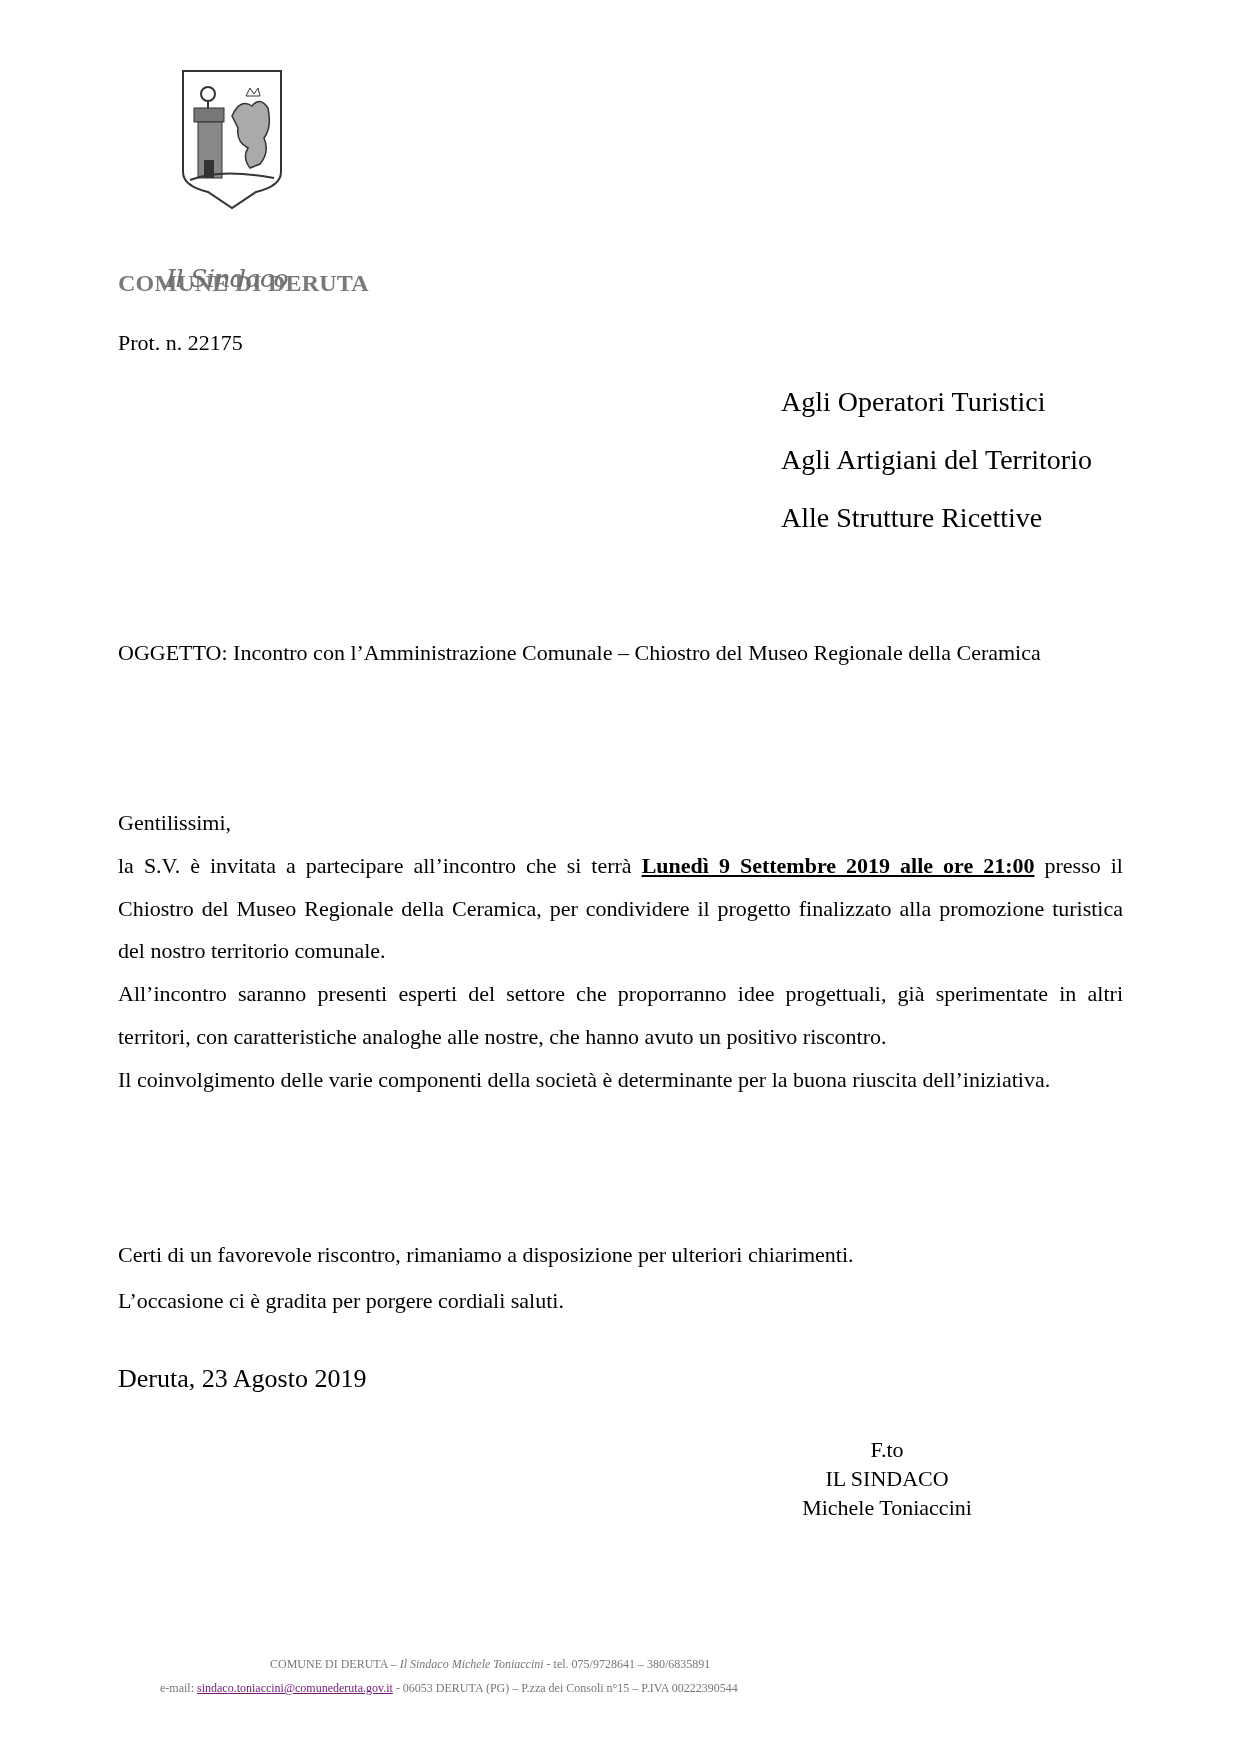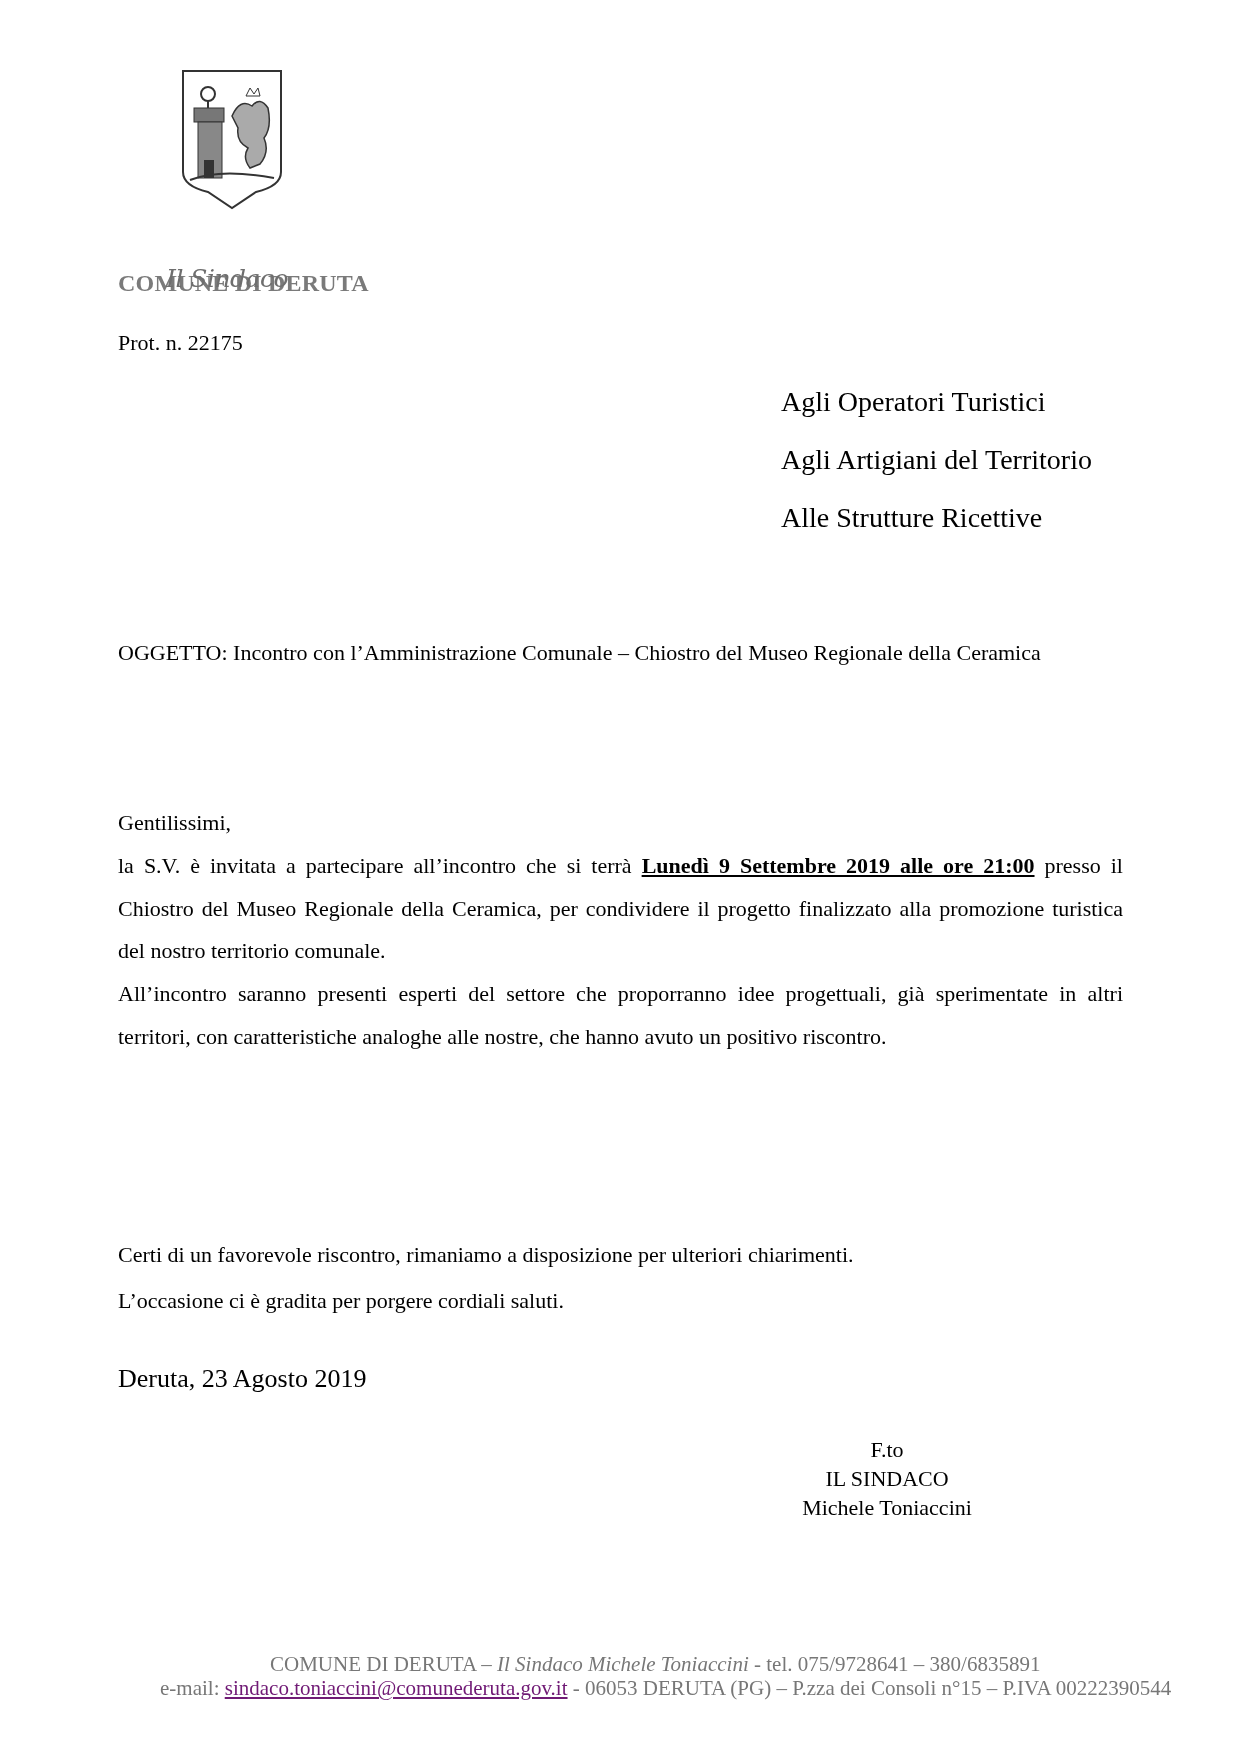--- a/index.html
+++ b/index.html
@@ -14,21 +14,21 @@
   .recipients div { height: 58px; white-space: nowrap; }
   .subject { left: 118px; top: 631px; width: 1005px; font-size: 22px; line-height: 43px; text-align: justify; text-align-last: left; }
   .body { left: 118px; top: 802px; width: 1005px; font-size: 22px; line-height: 42.8px; }
   .body p { margin: 0; text-align: justify; }
   .date-bold { font-weight: bold; text-decoration: underline; }
   .closing { left: 118px; top: 1232px; width: 1005px; font-size: 22px; line-height: 46px; }
   .closing p { margin: 0; }
   .place-date { left: 118px; top: 1364px; font-size: 26px; white-space: nowrap; }
   .signature { left: 787px; top: 1435px; width: 200px; font-size: 22px; line-height: 29px; text-align: center; }
   .signature div { white-space: nowrap; }
-  .footer { left: 0; top: 1652px; width: 1241px; font-size: 21px; color: #777; line-height: 24px; }
+  .footer { left: 0; top: 1652px; width: 1241px; font-size: 12px; color: #777; line-height: 24px; }
   .footer .l1 { padding-left: 270px; white-space: nowrap; }
   .footer .l2 { padding-left: 160px; white-space: nowrap; }
   .footer a { color: #701a75; text-decoration: underline; }
   .footer i { font-style: italic; }
 </style>
 </head>
 <body>
 
 <div class="abs crest">
   <svg width="104" height="142" viewBox="0 0 104 142">
@@ -56,20 +56,21 @@
   <div>Agli Artigiani del Territorio</div>
   <div>Alle Strutture Ricettive</div>
 </div>
 
 <div class="abs subject">OGGETTO: Incontro con l’Amministrazione Comunale – Chiostro del Museo Regionale della Ceramica</div>
 
 <div class="abs body">
   <p>Gentilissimi,</p>
   <p><span>la S.V. è invitata a partecipare all’incontro che si terrà </span><span class="date-bold">Lunedì 9 Settembre 2019 alle ore 21:00</span><span> presso il Chiostro del Museo Regionale della Ceramica, per condividere il progetto finalizzato alla promozione turistica del nostro territorio comunale.</span></p>
   <p>All’incontro saranno presenti esperti del settore che proporranno idee progettuali, già sperimentate in altri territori, con caratteristiche analoghe alle nostre, che hanno avuto un positivo riscontro.</p>
+  <p>Il coinvolgimento delle varie componenti della società è determinante per la buona riuscita dell’iniziativa.</p>
 </div>
 
 <div class="abs closing">
   <p>Certi di un favorevole riscontro, rimaniamo a disposizione per ulteriori chiarimenti.</p>
   <p>L’occasione ci è gradita per porgere cordiali saluti.</p>
 </div>
 
 <div class="abs place-date">Deruta, 23 Agosto 2019</div>
 
 <div class="abs signature">

